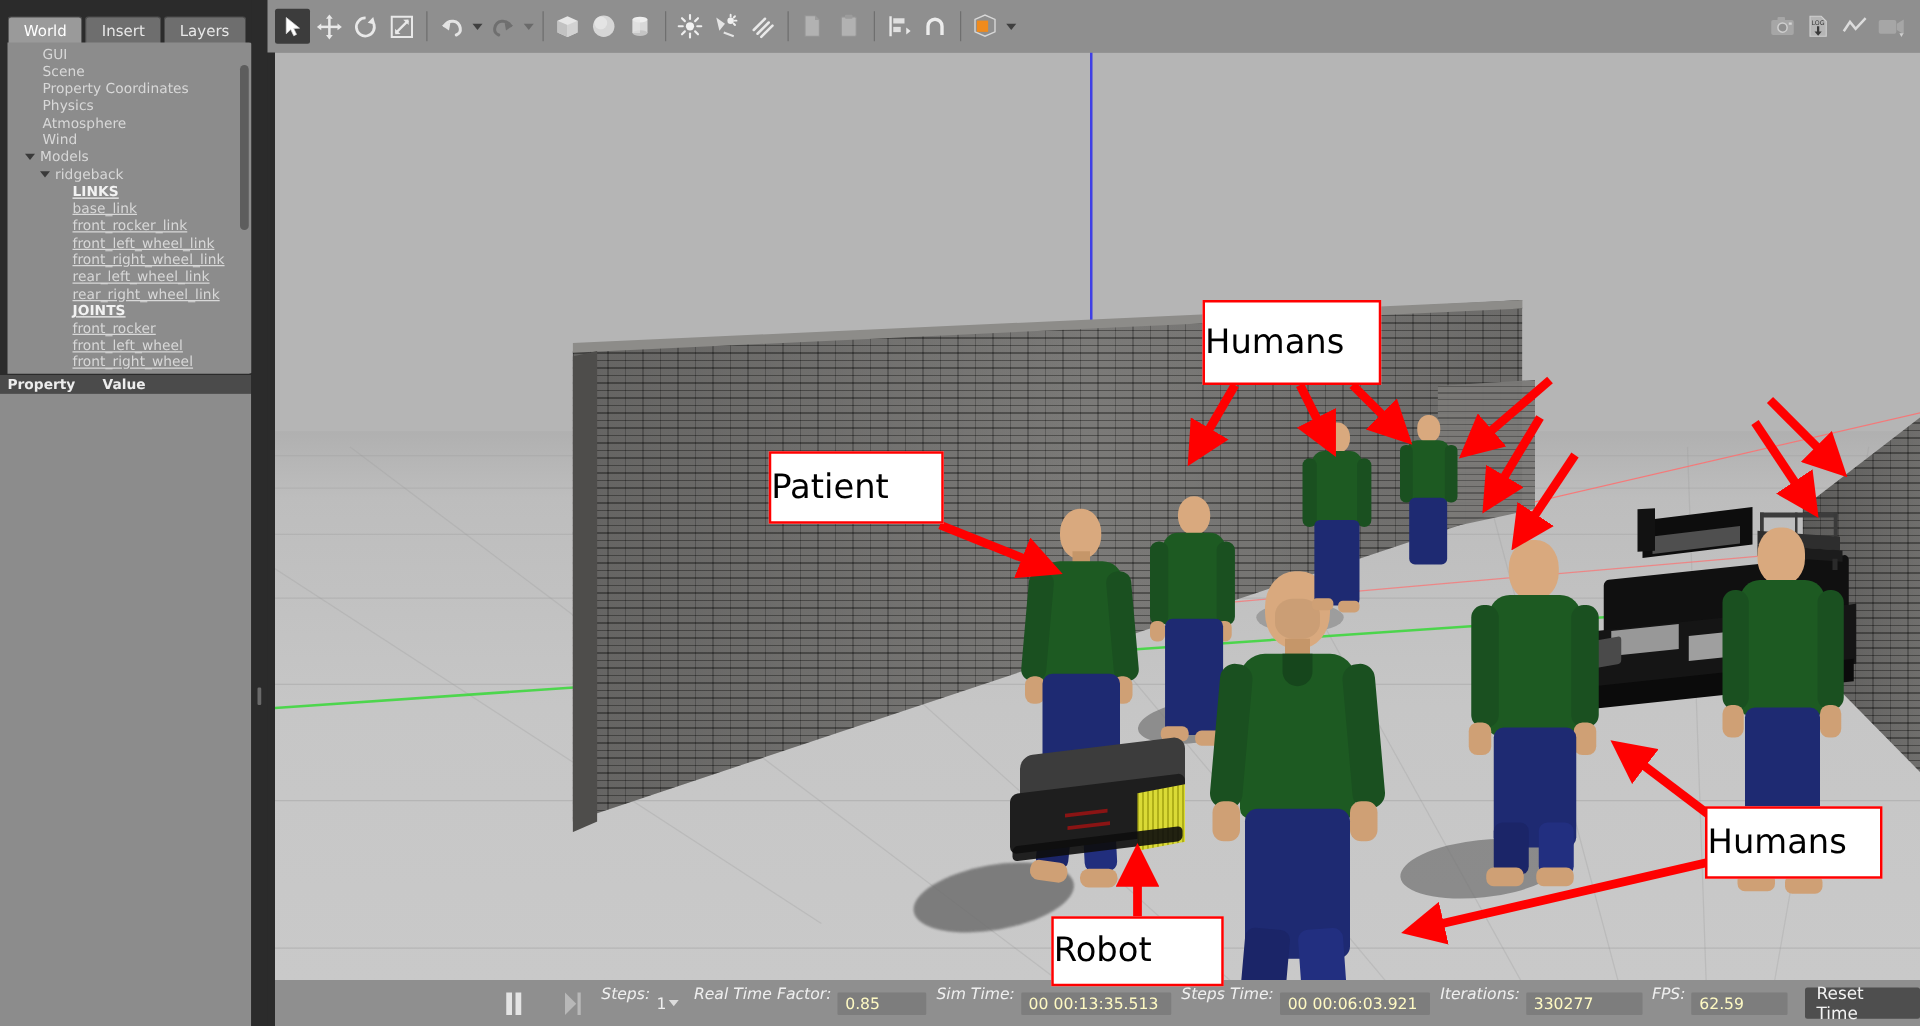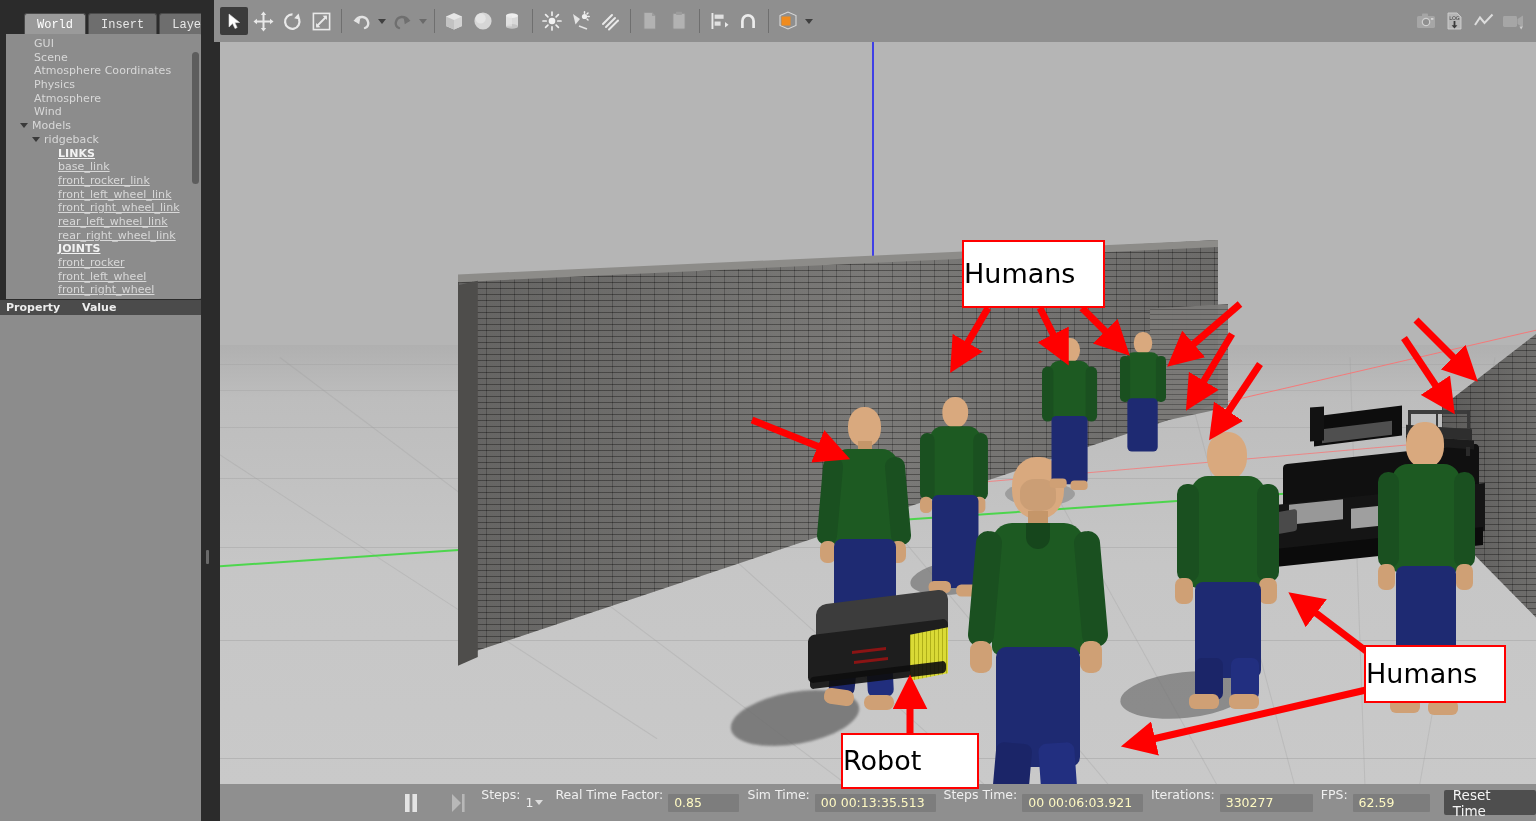--- a/index.html
+++ b/index.html
@@ -16,23 +16,23 @@
     background: #2b2b2b;
   }
 
   
   #left-panel {
     position: absolute; left: 0; top: 0;
     width: 208px; height: 821px;
     background: #2b2b2b;
   }
   #tab-bar {
-    position: absolute; left: 24px; top: 13px;
+    position: absolute; left: 6px; top: 13px;
     height: 22px; width: 202px;
-    display: flex; align-items: flex-end; font-family: Liberation Mono, monospace;
+    display: flex; align-items: flex-end;
   }
   .tab {
     height: 22px;
     padding: 0 12px;
     display: flex; align-items: center; justify-content: center;
     font-size: 12px;
     color: #e8e8e8;
     background: #6e6e6e;
     border: 1px solid #4a4a4a;
     border-bottom: none;
@@ -199,21 +199,21 @@
     z-index: 40;
   }
 
   
   #statusbar {
     position: absolute; left: 220px; top: 784px;
     width: 1316px; height: 37px;
     background: #8f8f8f;
     display: flex; align-items: center;
   }
-  .sb-label { font-size: 12.5px; color: #efefef; margin: 0 5px 16px 8px; white-space: nowrap; }
+  .sb-label { font-size: 12.5px; color: #efefef; margin: 0 5px 16px 8px; white-space: nowrap; font-style: italic; }
   .sb-field {
     height: 18px;
     background: #7d7d7d;
     color: #fef9c3;
     font-size: 12.5px;
     display: flex; align-items: center;
     padding: 0 6px;
     border-radius: 1px;
     white-space: nowrap;
   }
@@ -244,21 +244,21 @@
 
     <div id="tree-panel">
       <div id="tree-list">
           <div class="tree-row ind0">
             <span>GUI</span>
           </div>
           <div class="tree-row ind0">
             <span>Scene</span>
           </div>
           <div class="tree-row ind0">
-            <span>Atmosphere Coordinates</span>
+            <span>Property Coordinates</span>
           </div>
           <div class="tree-row ind0">
             <span>Physics</span>
           </div>
           <div class="tree-row ind0">
             <span>Atmosphere</span>
           </div>
           <div class="tree-row ind0">
             <span>Wind</span>
           </div>
@@ -716,20 +716,23 @@
       <line x1="1196" y1="278" x2="1244" y2="326" stroke="#ff0000" stroke-width="7" marker-end="url(#ah)"></line>
       <line x1="1184" y1="296" x2="1224" y2="356" stroke="#ff0000" stroke-width="7" marker-end="url(#ah)"></line>
 
       <line x1="690" y1="730" x2="690" y2="652" stroke="#ff0000" stroke-width="7" marker-end="url(#ah)"></line>
 
       <line x1="1150" y1="612" x2="1084" y2="562" stroke="#ff0000" stroke-width="7" marker-end="url(#ah)"></line>
       <line x1="1146" y1="648" x2="920" y2="700" stroke="#ff0000" stroke-width="7" marker-end="url(#ah)"></line>
     </svg>
   </div>
 
+  <div class="anno" style="left:615px;top:361px;width:140px;height:58px;">
+    <span>Patient</span>
+  </div>
 
   <div class="anno" style="left:962px;top:240px;width:143px;height:68px;">
     <span>Humans</span>
   </div>
 
 
   <div class="anno" style="left:841px;top:733px;width:138px;height:56px;">
     <span>Robot</span>
   </div>
 

